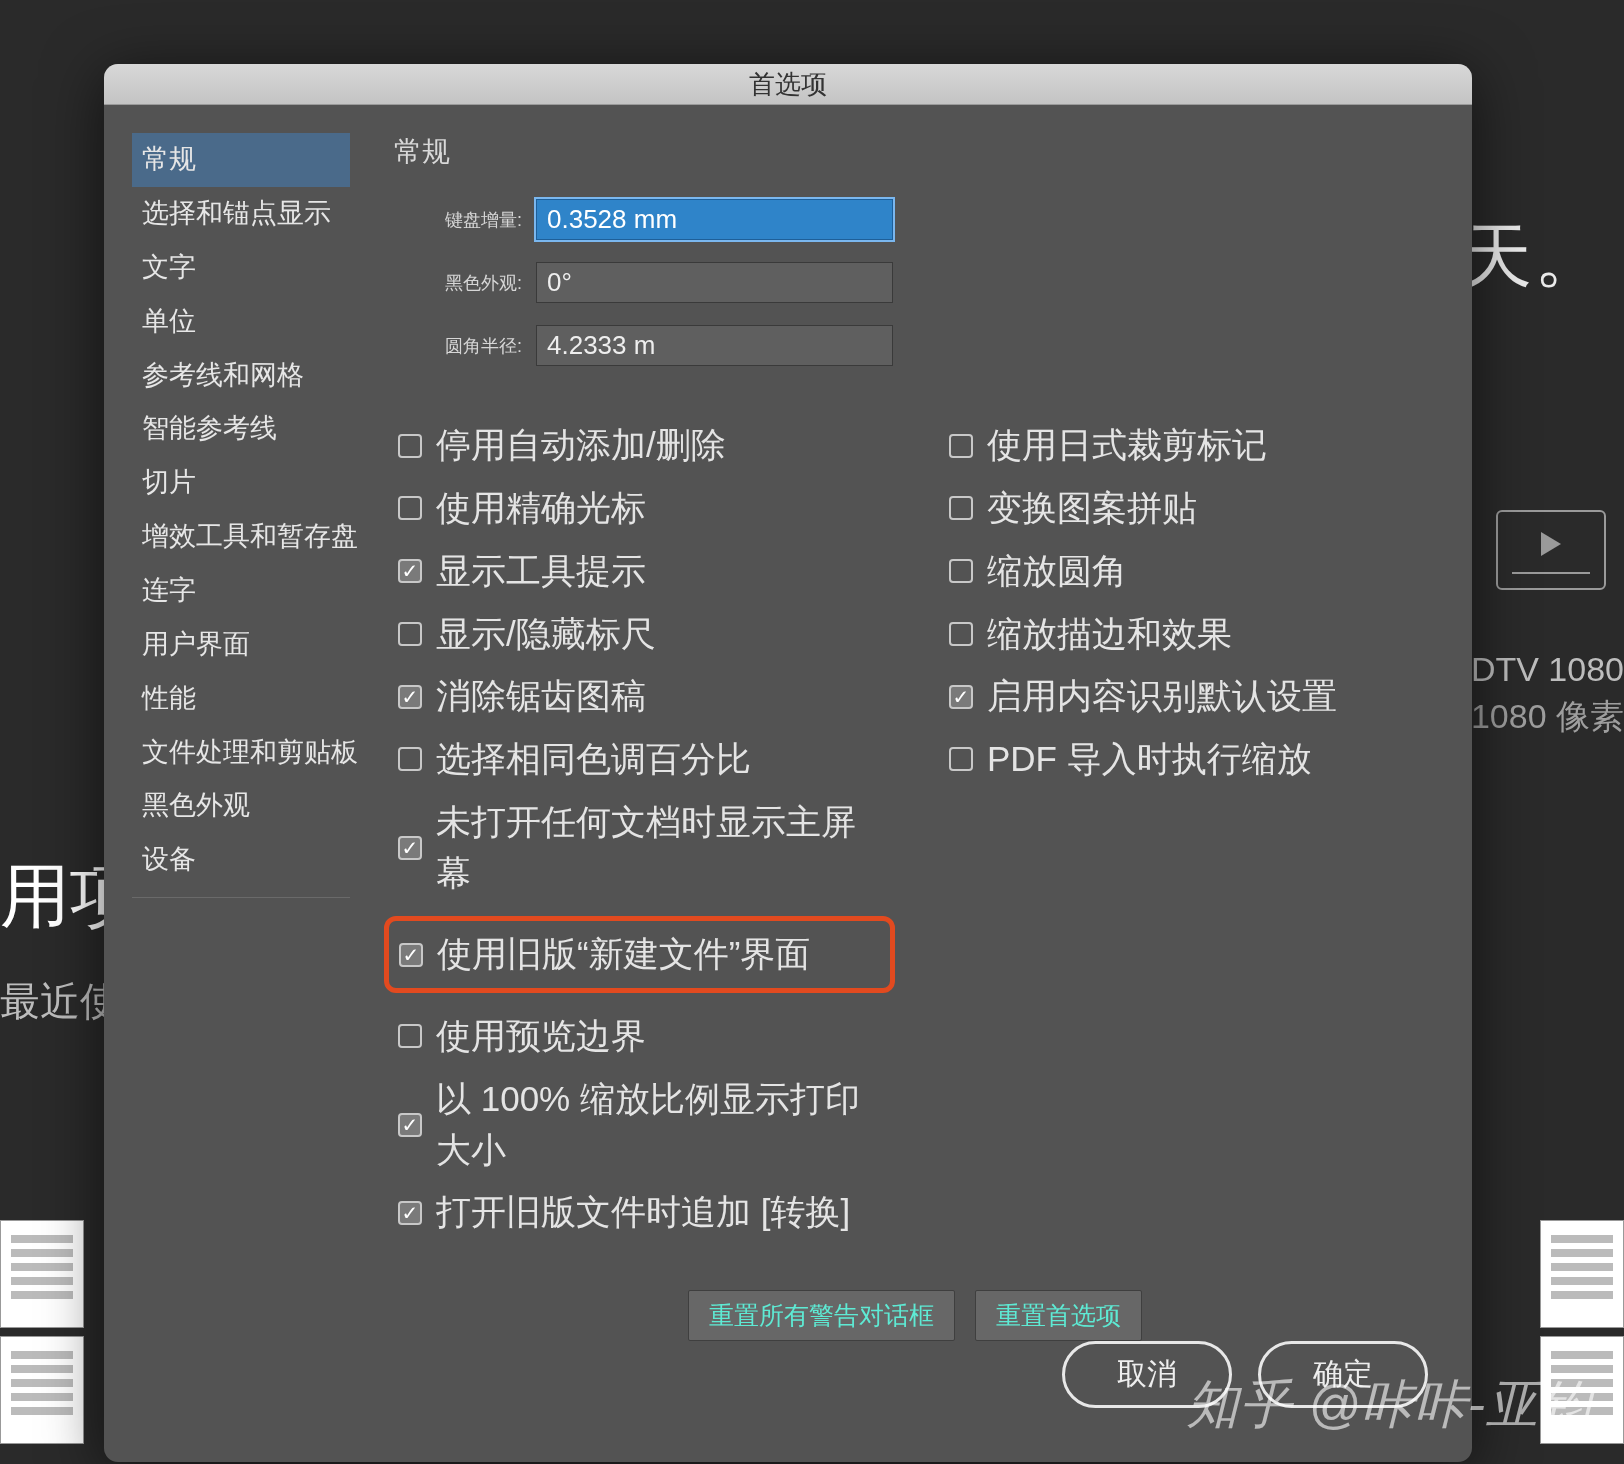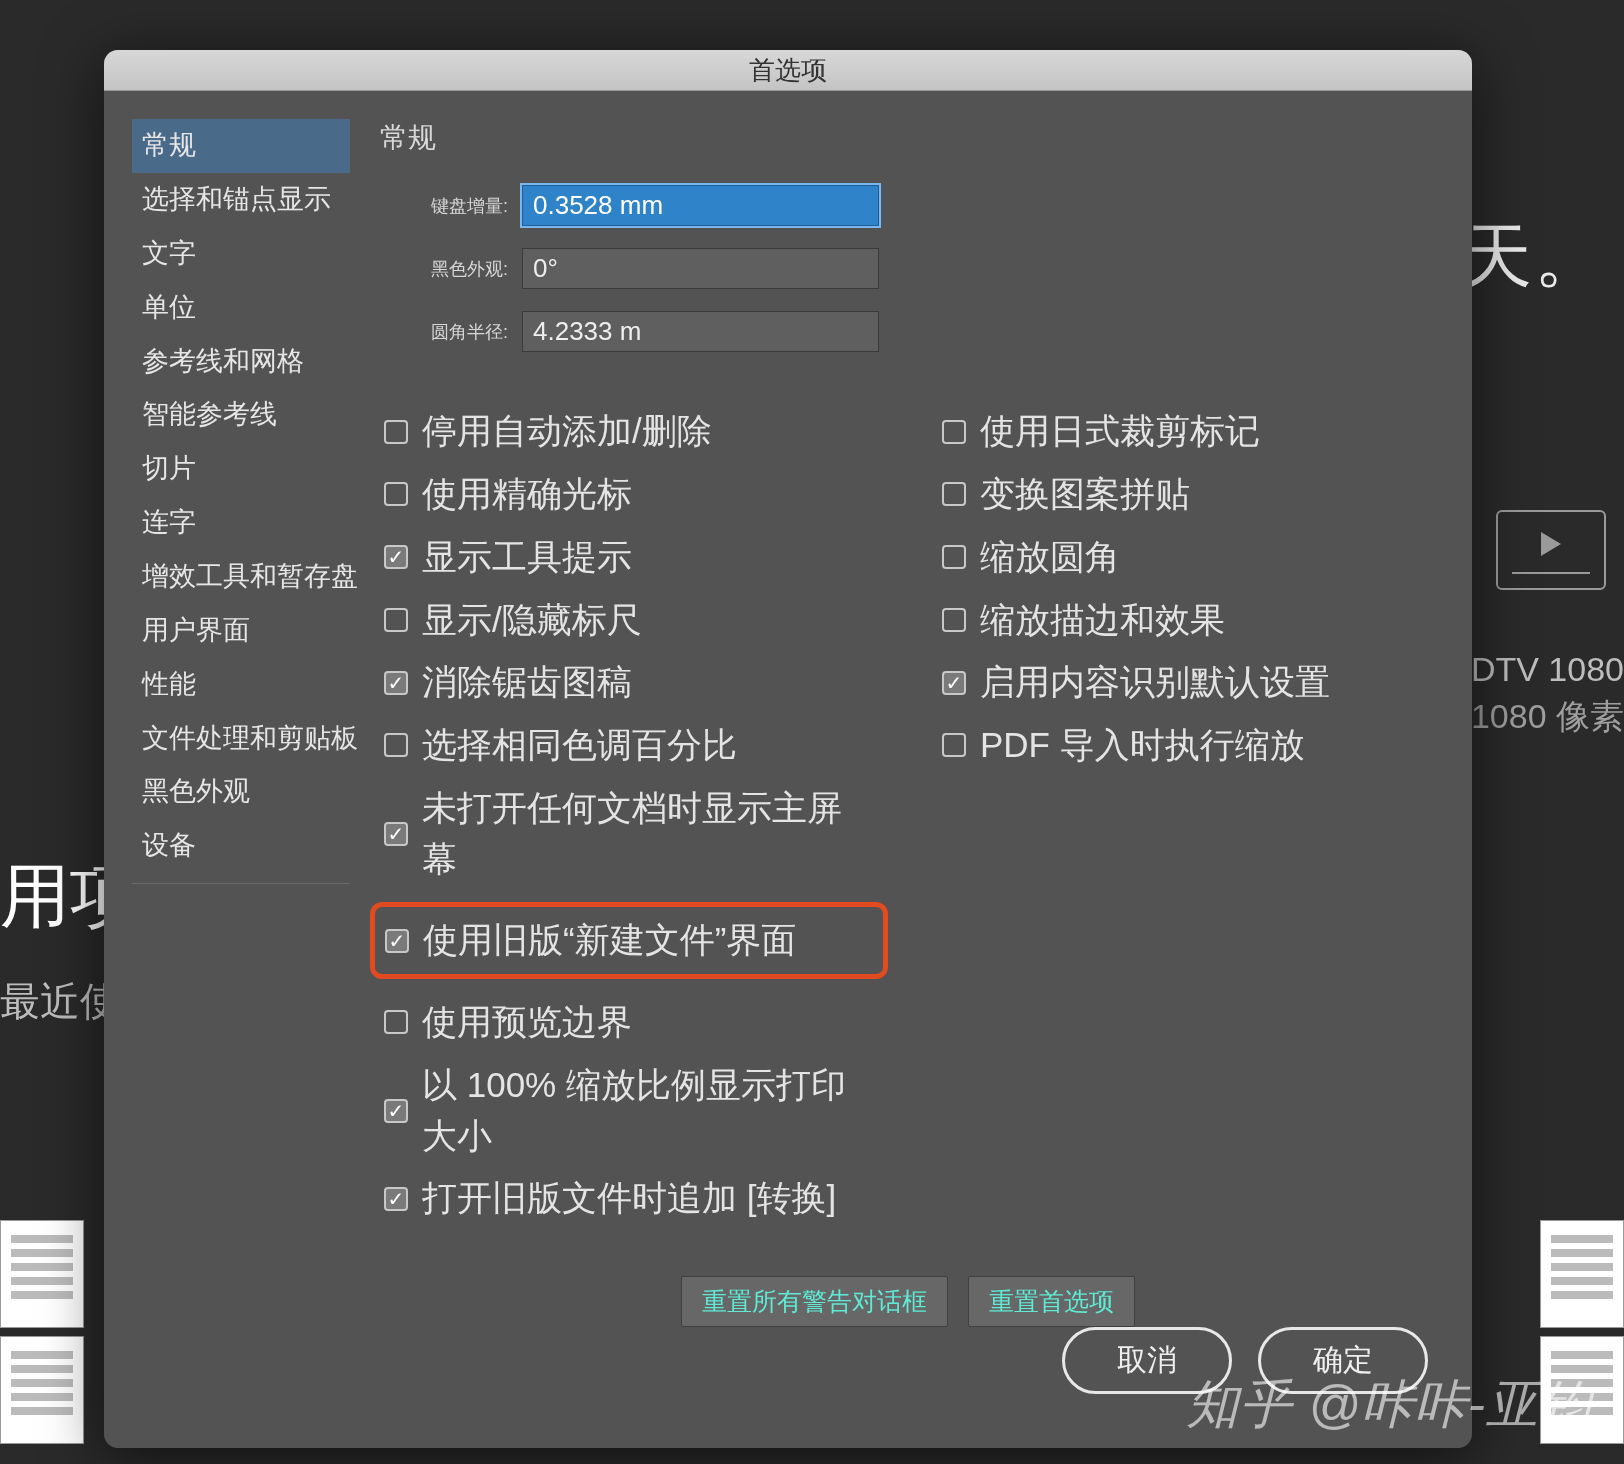--- a/index.html
+++ b/index.html
@@ -20,30 +20,30 @@
   .bg-thumb::before { content:""; position:absolute; top:14px; left:10px; right:10px; height:8px; background:#bbb; box-shadow:0 14px 0 #bbb, 0 28px 0 #bbb, 0 42px 0 #bbb, 0 56px 0 #bbb; }
   .bg-thumb.l1 { left:0; top:1220px; }
   .bg-thumb.l2 { left:0; top:1336px; }
   .bg-thumb.r1 { right:0; top:1220px; }
   .bg-thumb.r2 { right:0; top:1336px; }
 
   .watermark { position:absolute; right:32px; bottom:24px; font-size:52px; color:rgba(255,255,255,0.6); font-style:italic; font-weight:300; letter-spacing:1px; pointer-events:none; }
 
   
   .dialog {
-    position:absolute; left:104px; top:50px; width:1368px; height:1398px;
+    position:absolute; left:104px; top:64px; width:1368px; height:1398px;
     background:#535353; border-radius:14px; box-shadow:0 10px 60px rgba(0,0,0,.6);
     display:flex; flex-direction:column; overflow:hidden;
   }
   .titlebar {
     height:48px; background:linear-gradient(#d8d8d8,#c4c4c4);
     display:flex; align-items:center; justify-content:center;
     font-size:26px; color:#333; border-bottom:1px solid #9a9a9a;
   }
-  .dialog-body { flex:1; display:flex; padding:28px 28px 0 28px; gap:22px;justify-content:space-between; }
+  .dialog-body { flex:1; display:flex; padding:28px 28px 0 28px; gap:36px;justify-content:space-between; }
 
   .sidebar { width:218px; }
   .side-item {
     padding:6px 10px; font-size:27px; color:#e6e6e6; line-height:1.55; white-space:nowrap;
     cursor:default;
   }
   .side-item.selected { background:#4a6a8a; }
   .sidebar-end { border-bottom:1px solid #6a6a6a; margin-top:10px; }
 
   .main { flex:1; padding-left:8px; padding-right:8px; }
@@ -111,22 +111,22 @@
 
   <div class="dialog-body">
     <div class="sidebar" id="sidebar">
         <div class="side-item selected">常规</div>
         <div class="side-item">选择和锚点显示</div>
         <div class="side-item">文字</div>
         <div class="side-item">单位</div>
         <div class="side-item">参考线和网格</div>
         <div class="side-item">智能参考线</div>
         <div class="side-item">切片</div>
+        <div class="side-item">增效工具和暂存盘</div>
         <div class="side-item">连字</div>
-        <div class="side-item">增效工具和暂存盘</div>
         <div class="side-item">用户界面</div>
         <div class="side-item">性能</div>
         <div class="side-item">文件处理和剪贴板</div>
         <div class="side-item">黑色外观</div>
         <div class="side-item">设备</div>
         <div class="sidebar-end"></div>
       </div>
 
     <div class="main">
       <div class="section-title">常规</div>

